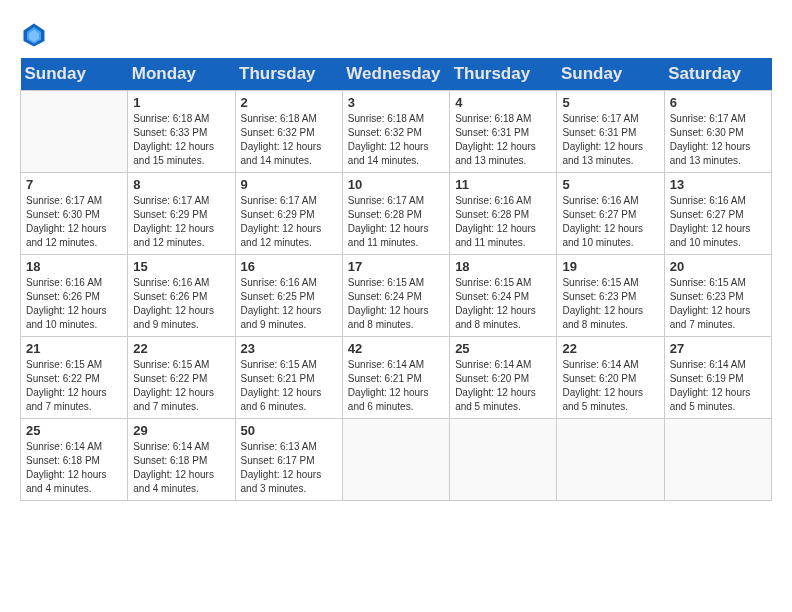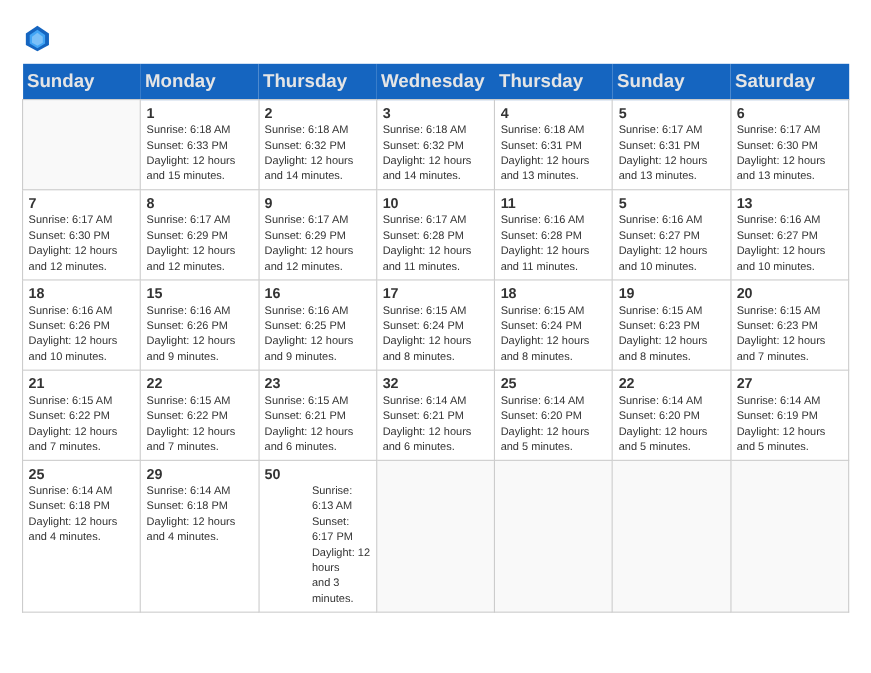--- a/index.html
+++ b/index.html
@@ -286,21 +286,21 @@
 and 7 minutes.</div>
         </td>
         <td>
           <span class="day-number">23</span>
           <div class="day-info" style="white-space: pre-line;">Sunrise: 6:15 AM
 Sunset: 6:21 PM
 Daylight: 12 hours
 and 6 minutes.</div>
         </td>
         <td>
-          <span class="day-number">32</span>
+          <span class="day-number">42</span>
           <div class="day-info" style="white-space: pre-line;">Sunrise: 6:14 AM
 Sunset: 6:21 PM
 Daylight: 12 hours
 and 6 minutes.</div>
         </td>
         <td>
           <span class="day-number">25</span>
           <div class="day-info" style="white-space: pre-line;">Sunrise: 6:14 AM
 Sunset: 6:20 PM
 Daylight: 12 hours
@@ -331,21 +331,21 @@
         </td>
         <td>
           <span class="day-number">29</span>
           <div class="day-info" style="white-space: pre-line;">Sunrise: 6:14 AM
 Sunset: 6:18 PM
 Daylight: 12 hours
 and 4 minutes.</div>
         </td>
         <td>
           <span class="day-number">50</span>
-          <div class="day-info" style="white-space: pre-line; margin-left: 43px;">Sunrise: 6:13 AM
+          <div class="day-info" style="white-space: pre-line;">Sunrise: 6:13 AM
 Sunset: 6:17 PM
 Daylight: 12 hours
 and 3 minutes.</div>
         </td>
         <td class="empty-cell"></td>
         <td class="empty-cell"></td>
         <td class="empty-cell"></td>
         <td class="empty-cell"></td>
       </tr>
     </tbody>

